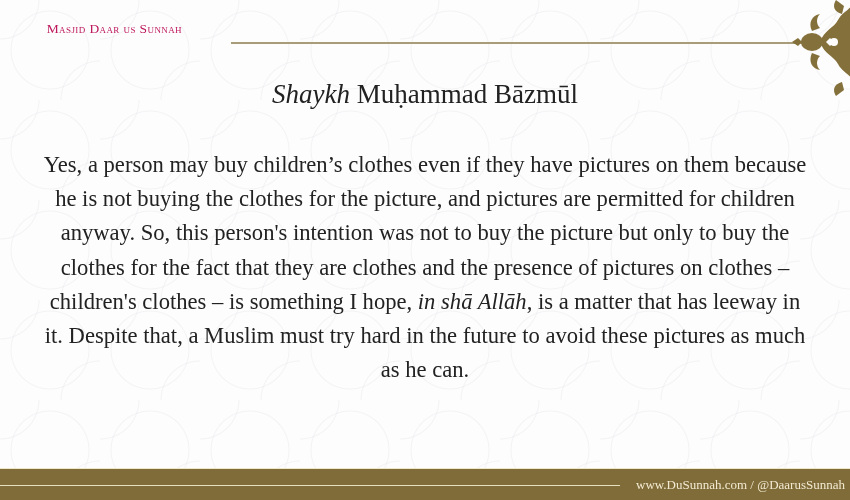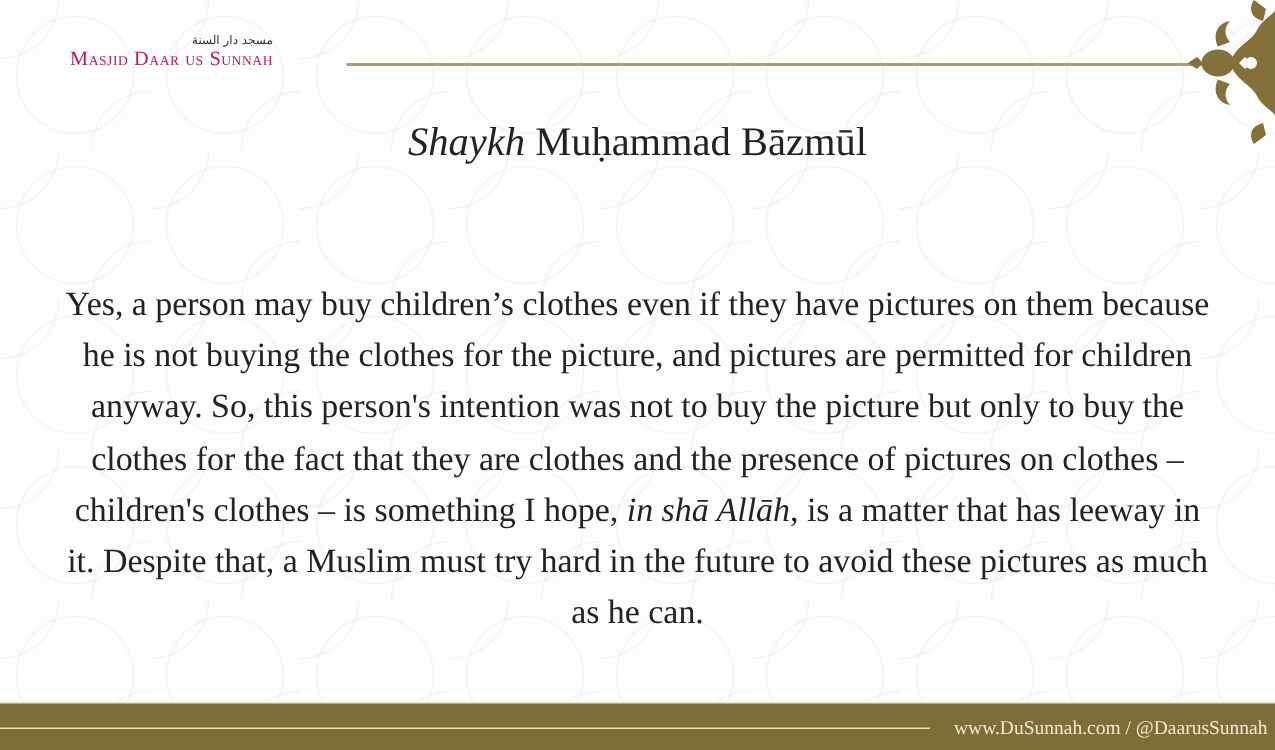--- a/index.html
+++ b/index.html
@@ -41,21 +41,21 @@
     }
     .title {
       position: absolute; left: 0; right: 0; top: 79px;
       text-align: center; font-family: "Liberation Serif", serif;
       font-size: 27px; color: #222;
     }
     .title em { font-style: italic; }
     .quote {
       position: absolute; left: 40px; right: 40px; top: 148px;
       text-align: center; font-family: "Liberation Serif", serif;
-      font-size: 22.6px; line-height: 34.2px; color: #222; margin-top: 38px;
+      font-size: 22.6px; line-height: 34.2px; color: #222;
     }
     .quote em { font-style: italic; }
     .footer {
       position: absolute; left: 0; right: 0; top: 468px; height: 32px;
       background: #806c39;
       border-top: 1px solid #efe7c8;
     }
     .footer-rule {
       position: absolute; left: 0; top: 16px; width: 620px; height: 1px;
       background: #e7dfc0;
@@ -65,21 +65,20 @@
       font-family: "Liberation Serif", serif; font-size: 13px;
       color: #f2ead2; white-space: nowrap;
     }
   </style>
 </head>
 <body>
 
 <div class="bg-pattern"></div>
 
 <div class="logo">
-  <div class="logo-arabic">مسجد دار السنة</div>
   <div class="logo-latin">Masjid Daar us Sunnah</div>
 </div>
 
 <div class="header-rule"></div>
 
 <svg class="ornament" viewBox="0 0 62 104">
   <g fill="#84703a">
     <path d="M2 44 L8 40 L12 44 L8 48 Z"></path>
     <ellipse cx="22" cy="44" rx="11" ry="9"></ellipse>
     <path d="M30 44 C34 32 44 30 48 22 C52 14 60 12 62 6 L62 82 C60 76 52 74 48 66 C44 58 34 56 30 44 Z"></path>

